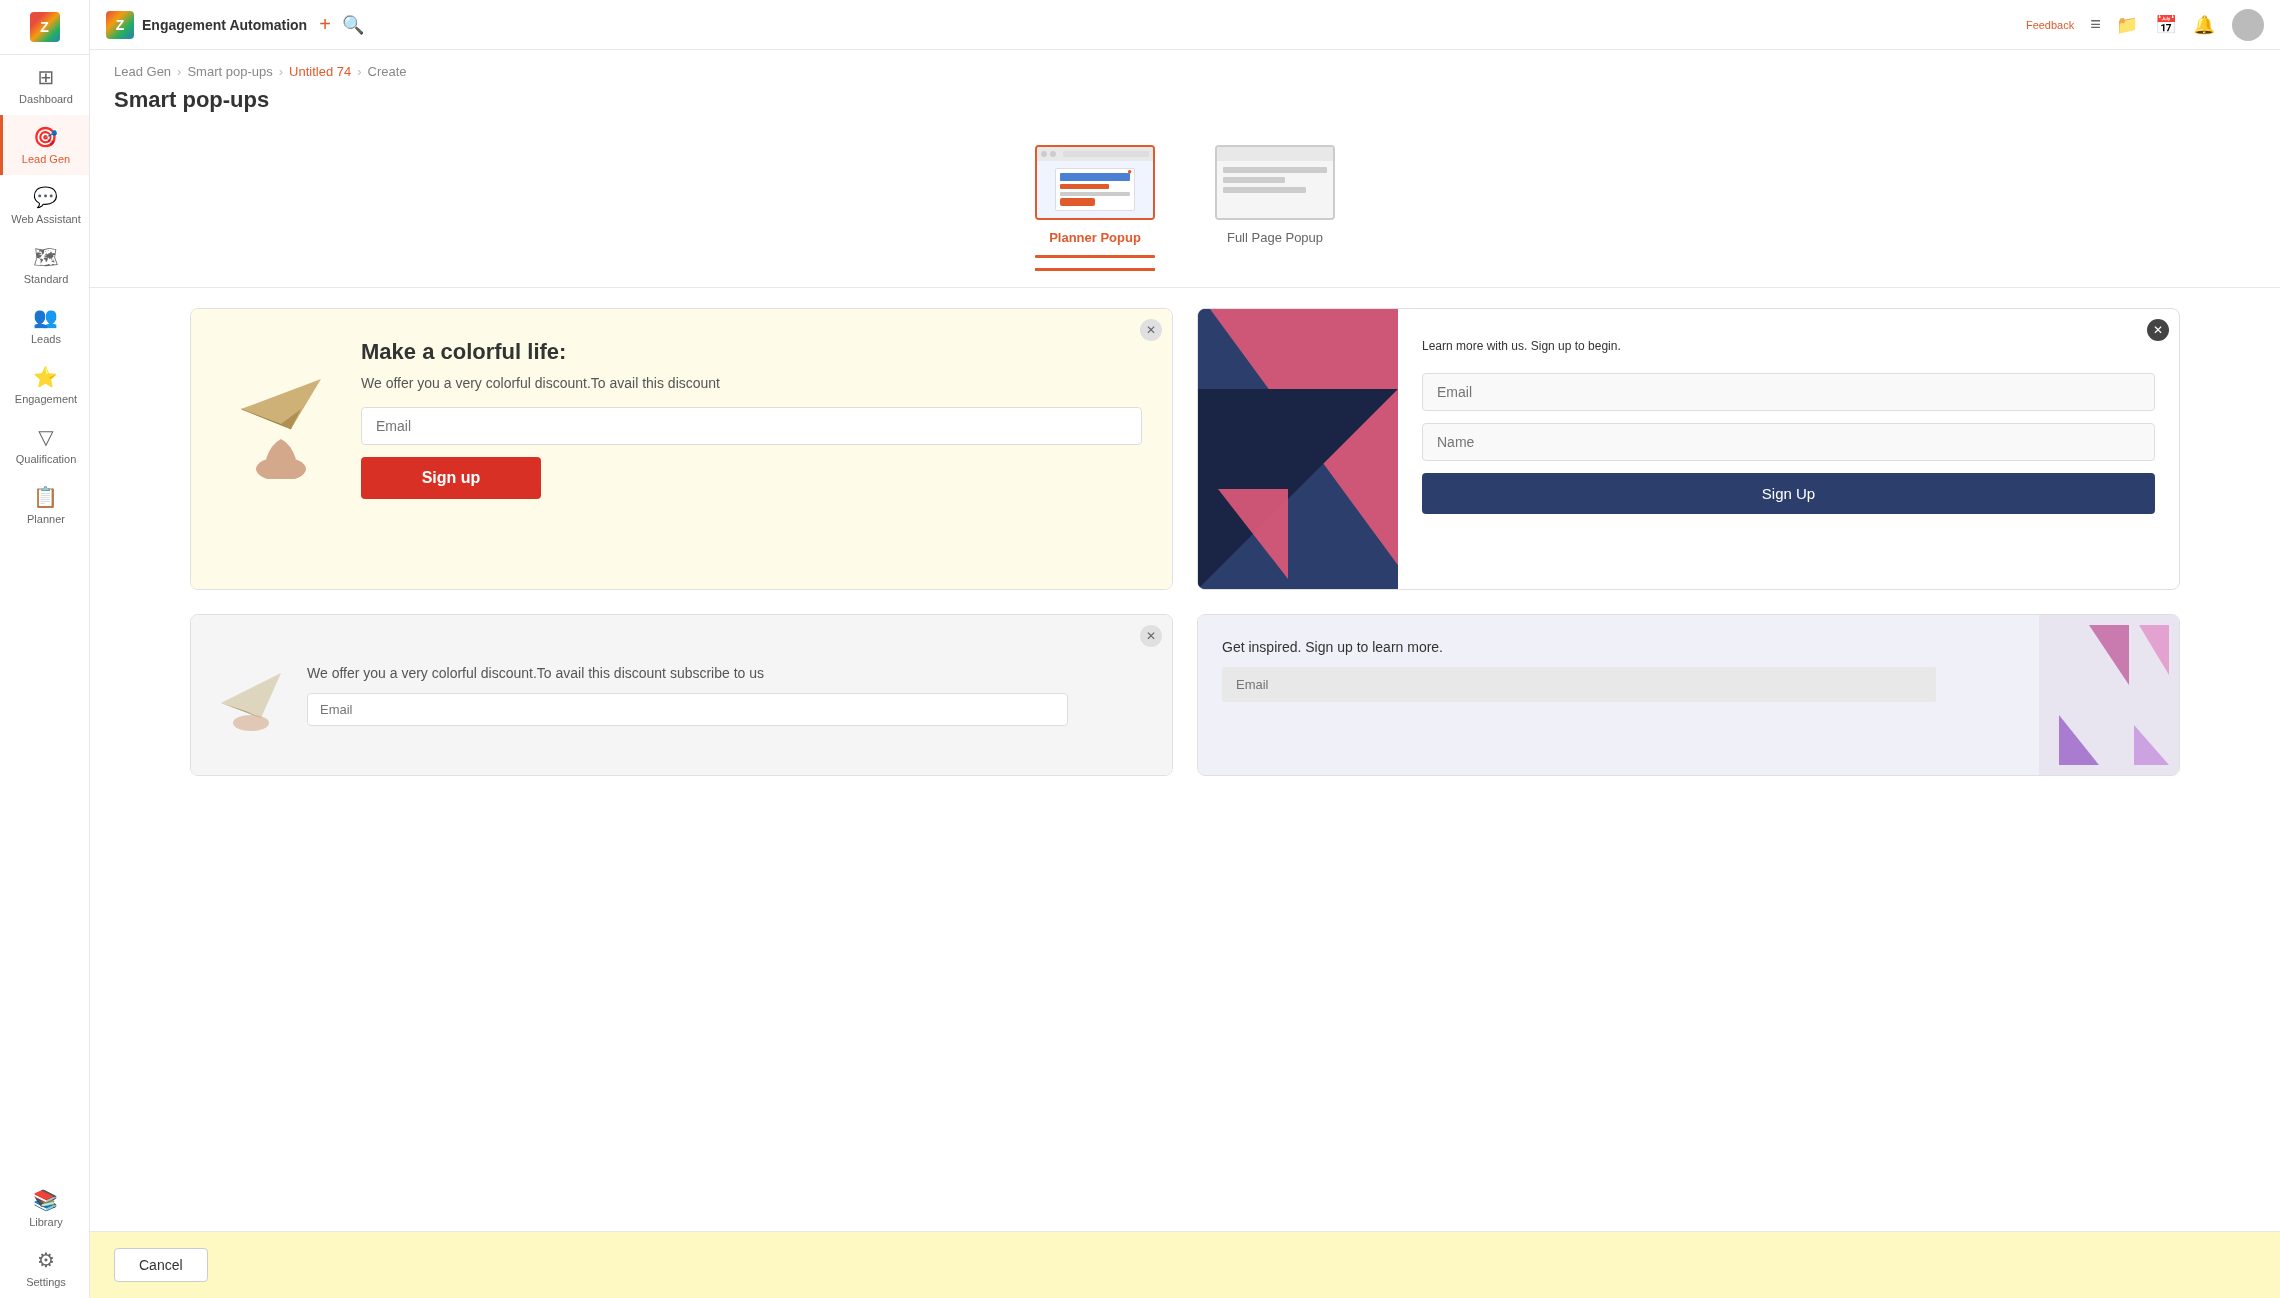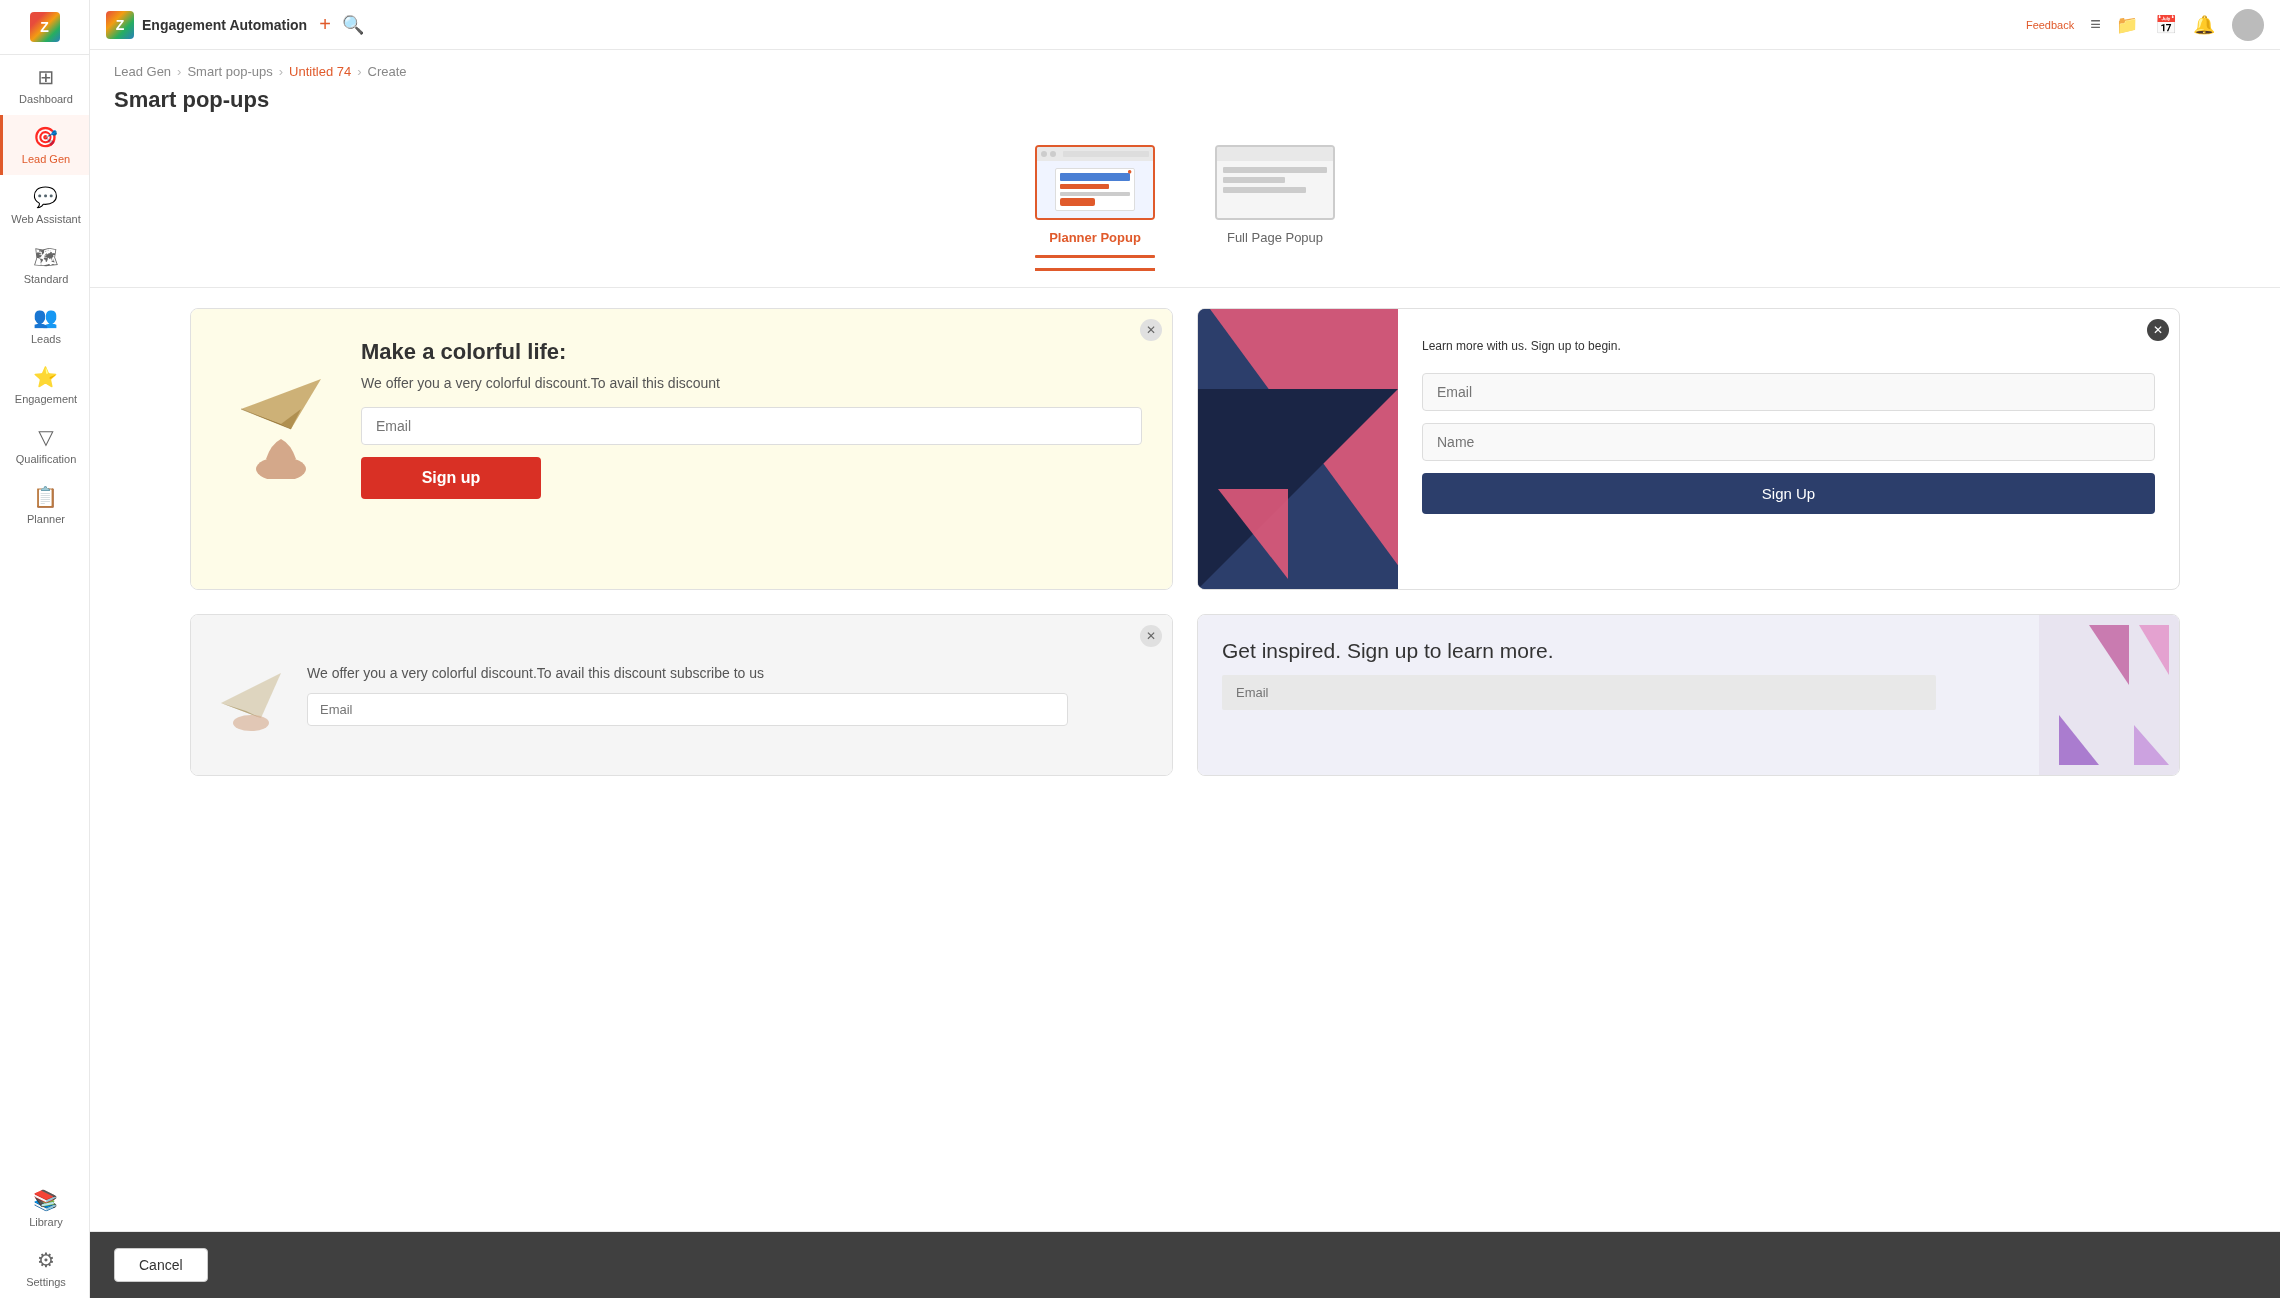--- a/index.html
+++ b/index.html
@@ -215,33 +215,33 @@
       font-size: 13px; background: white;
     }
 
     
     .card4-inner {
       display: flex; height: 100%; min-height: 160px;
       position: relative; overflow: hidden;
       background: #f0f0f8;
     }
     .card4-left { flex: 1; padding: 24px; }
-    .card4-text { font-size: 21px; color: #333; }
+    .card4-text { font-size: 14px; color: #333; }
     .card4-email {
       background: #e8e8e8; border: none;
       padding: 10px 14px; width: 90%;
       font-size: 13px; color: #888;
       border-radius: 2px;
       margin-top: 12px;
     }
 
     
     .bottom-bar {
       padding: 16px 24px;
-      background: #404040;
+      background: #fef9c3;
       border-top: 1px solid #e8e8e8;
       display: flex; align-items: center;
     }
     .cancel-btn {
       background: white; border: 1px solid #ccc;
       padding: 8px 24px; border-radius: 4px;
       font-size: 14px; cursor: pointer; color: #333;
     }
 
     

